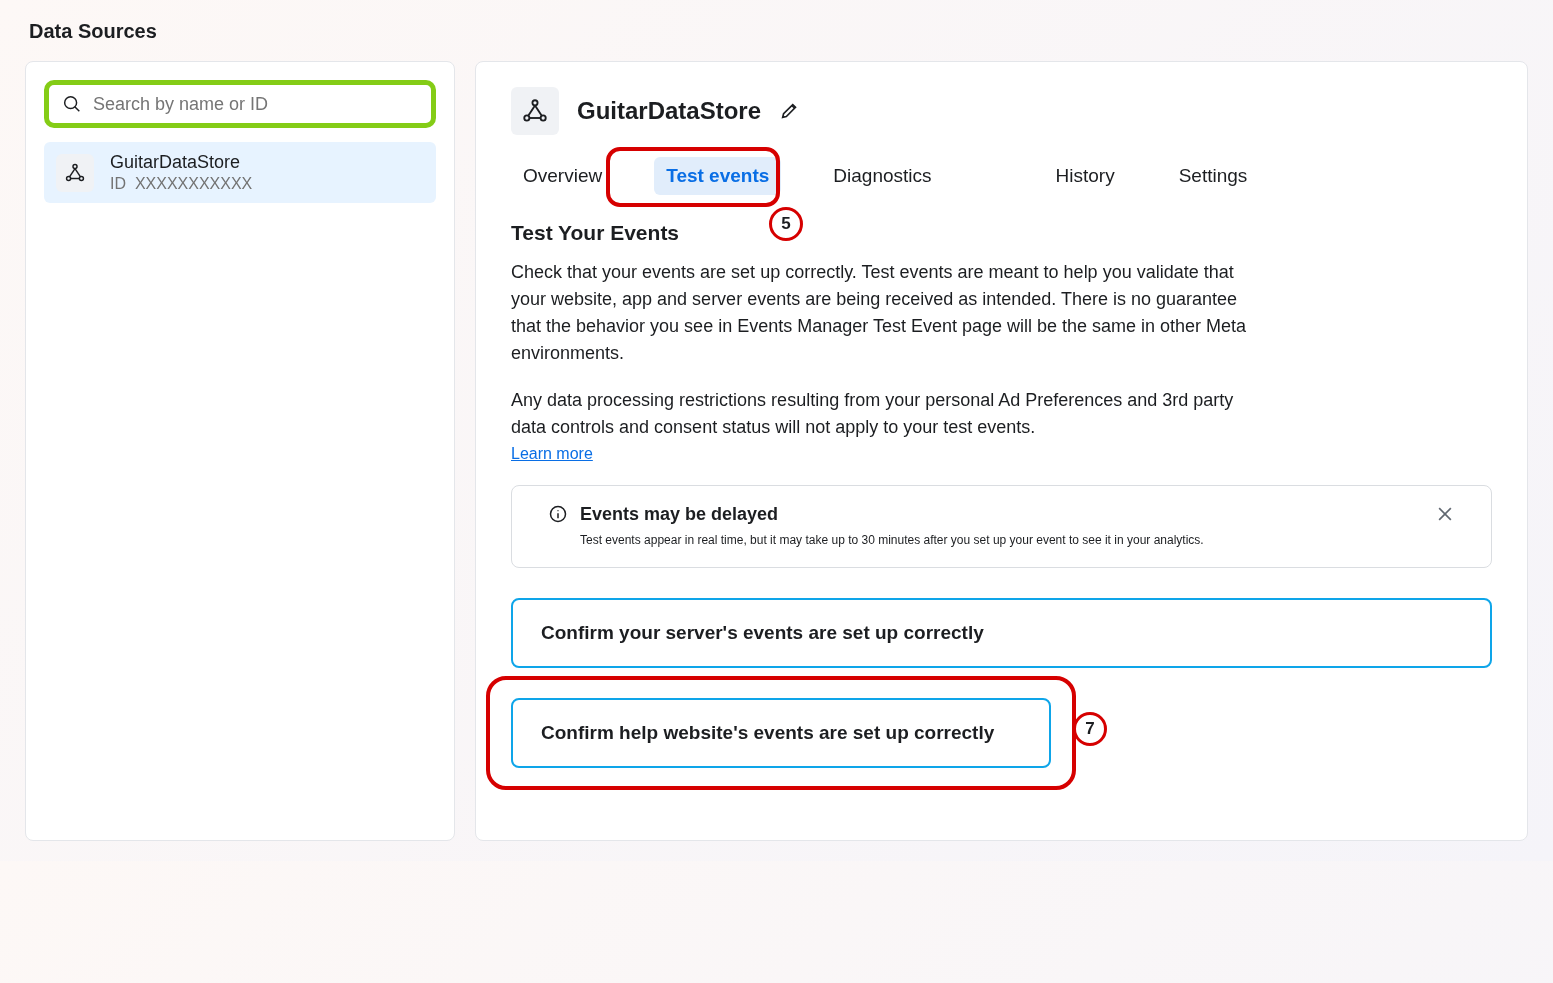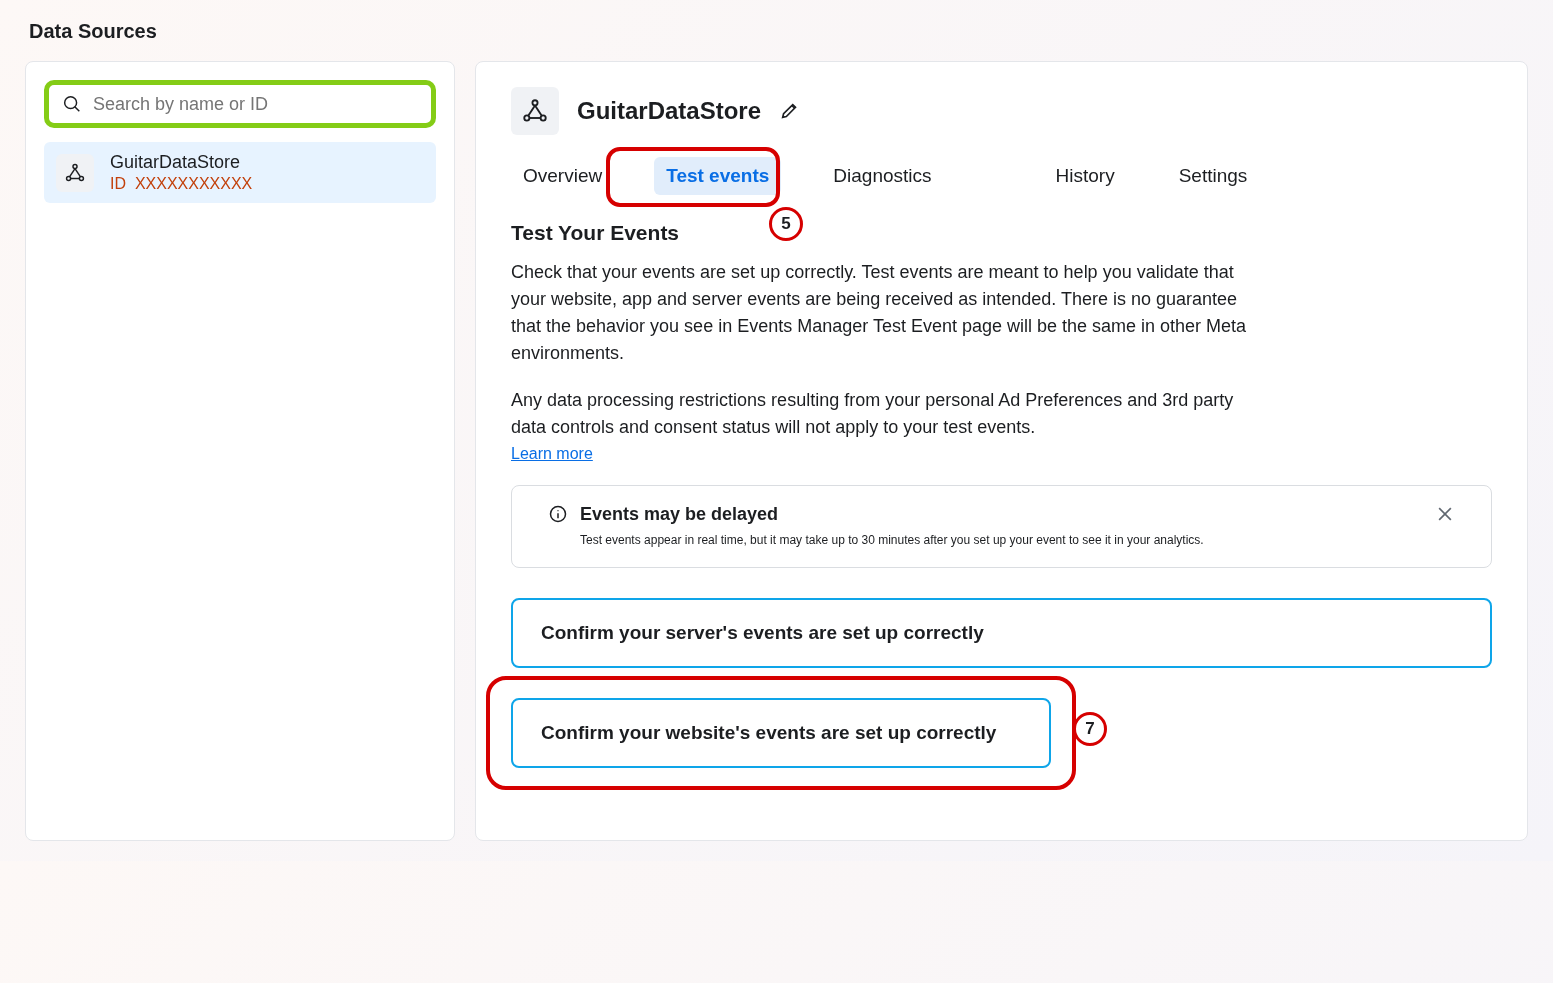--- a/index.html
+++ b/index.html
@@ -52,21 +52,21 @@
       padding: 10px 12px;
       margin-top: 14px;
     }
     .ds-icon-box {
       width: 38px; height: 38px;
       background: #f0f2f5;
       border-radius: 6px;
       display: flex; align-items: center; justify-content: center;
     }
     .ds-name { font-size: 18px; }
-    .ds-id   { font-size: 16px; color: #c2410c; margin-top: 2px; }
+    .ds-id   { font-size: 16px; color: #737373; margin-top: 2px; }
 
     .main {
       flex: 1;
       background: #fff;
       border: 1px solid #e4e6ea;
       border-radius: 8px;
       padding: 25px 35px;
       min-height: 780px;
     }
     .title-row {
@@ -255,19 +255,19 @@
       </div>
       <svg class="x-icon alert-close" viewBox="0 0 24 24" width="20" height="20">
         <line x1="5" y1="5" x2="19" y2="19"></line>
           <line x1="19" y1="5" x2="5" y2="19"></line>
       </svg>
     </div>
 
     <div class="card-row">Confirm your server's events are set up correctly</div>
 
     <div class="card-highlight-wrap">
-      <div class="card-row" style="margin-bottom:0">Confirm your website's events are set up correctly</div>
+      <div class="card-row" style="margin-bottom:0">Confirm help website's events are set up correctly</div>
       <div class="card-highlight"></div>
       <div class="step-badge badge-7">7</div>
     </div>
 
   </main>
 </div>
 
 </body></html>

